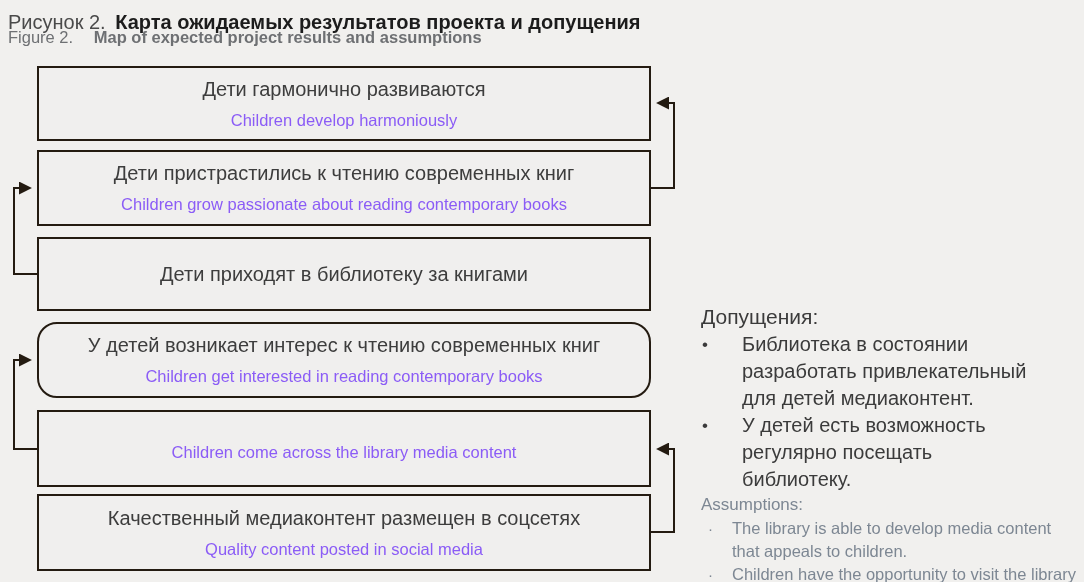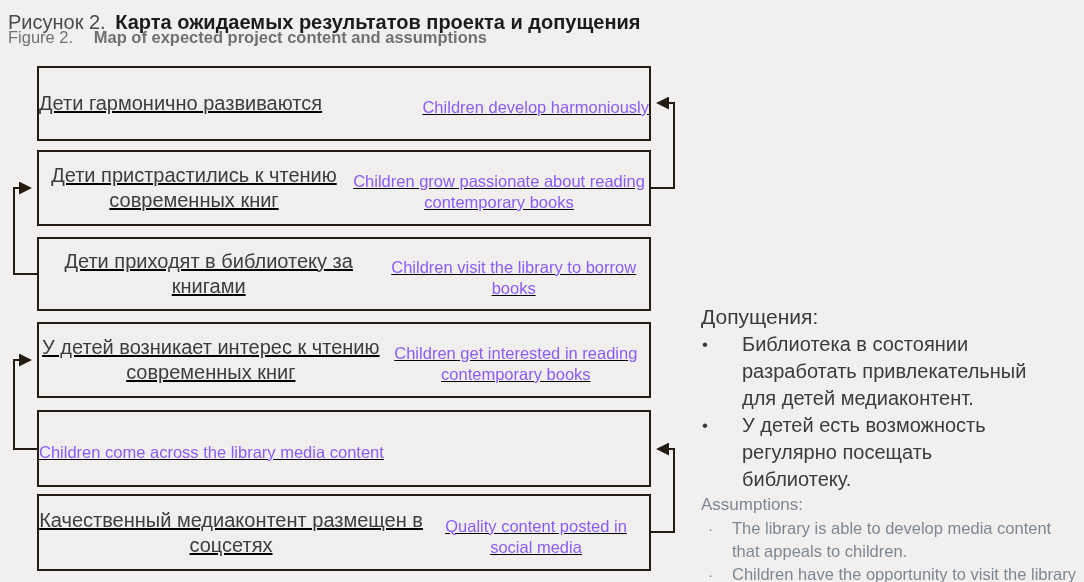--- a/index.html
+++ b/index.html
@@ -17,24 +17,23 @@
   .title-main  { color: #1c1c1c; font-weight: bold; margin-left: 4px; }
   .subtitle-line { position: absolute; left: 8px; top: 28px; font-size: 16.5px; white-space: nowrap; color: #6e7073; }
   .subtitle-main { font-weight: bold; margin-left: 16px; }
 
   
   .rbox {
     position: absolute; left: 37px; width: 614px;
     box-sizing: border-box;
     border: 2px solid #241b11;
     background: #f0efee;
-    display: flex; flex-direction: row;
-    align-items: center; justify-content: space-between;
+    display: flex; flex-direction: column;
+    align-items: center; justify-content: center;
     text-align: center;
-    text-decoration: underline;
   }
   .rbox .ru { font-size: 20px; color: #3d3d3d; line-height: 25px; }
   .rbox .en { font-size: 16.5px; color: #8b5cf6; line-height: 21px; margin-top: 8px; }
 
   
   .connectors { position: absolute; left: 0; top: 0; width: 1084px; height: 582px; pointer-events: none; }
 
   
   .assumptions { position: absolute; left: 699px; top: 303px; width: 384px; }
   .as-ru-head { font-size: 21px; color: #3b3b3b; line-height: 28px; padding-left: 2px; }
@@ -50,36 +49,35 @@
 <body>
 
 <div class="stage">
 
   <div class="title-line">
     <span class="title-label">Рисунок 2.</span>
     <span class="title-main">Карта ожидаемых результатов проекта и допущения</span>
   </div>
   <div class="subtitle-line">
     <span class="subtitle-label">Figure 2.</span>
-    <span class="subtitle-main">Map of expected project content and assumptions</span>
+    <span class="subtitle-main">Map of expected project results and assumptions</span>
   </div>
 
   <div class="rbox" style="top:66px;  height:75px;">
     <span class="ru">Дети гармонично развиваются</span>
     <span class="en">Children develop harmoniously</span>
   </div>
   <div class="rbox" style="top:150px; height:76px;">
     <span class="ru">Дети пристрастились к чтению современных книг</span>
     <span class="en">Children grow passionate about reading contemporary books</span>
   </div>
   <div class="rbox" style="top:237px; height:74px;">
     <span class="ru">Дети приходят в библиотеку за книгами</span>
-    <span class="en">Children visit the library to borrow books</span>
   </div>
-  <div class="rbox" style="top:322px; height:76px;">
+  <div class="rbox" style="top:322px; height:76px;border-radius:20px;">
     <span class="ru">У детей возникает интерес к чтению современных книг</span>
     <span class="en">Children get interested in reading contemporary books</span>
   </div>
   <div class="rbox" style="top:410px; height:77px;">
     <span class="en">Children come across the library media content</span>
   </div>
   <div class="rbox" style="top:494px; height:77px;">
     <span class="ru">Качественный медиаконтент размещен в соцсетях</span>
     <span class="en">Quality content posted in social media</span>
   </div>

